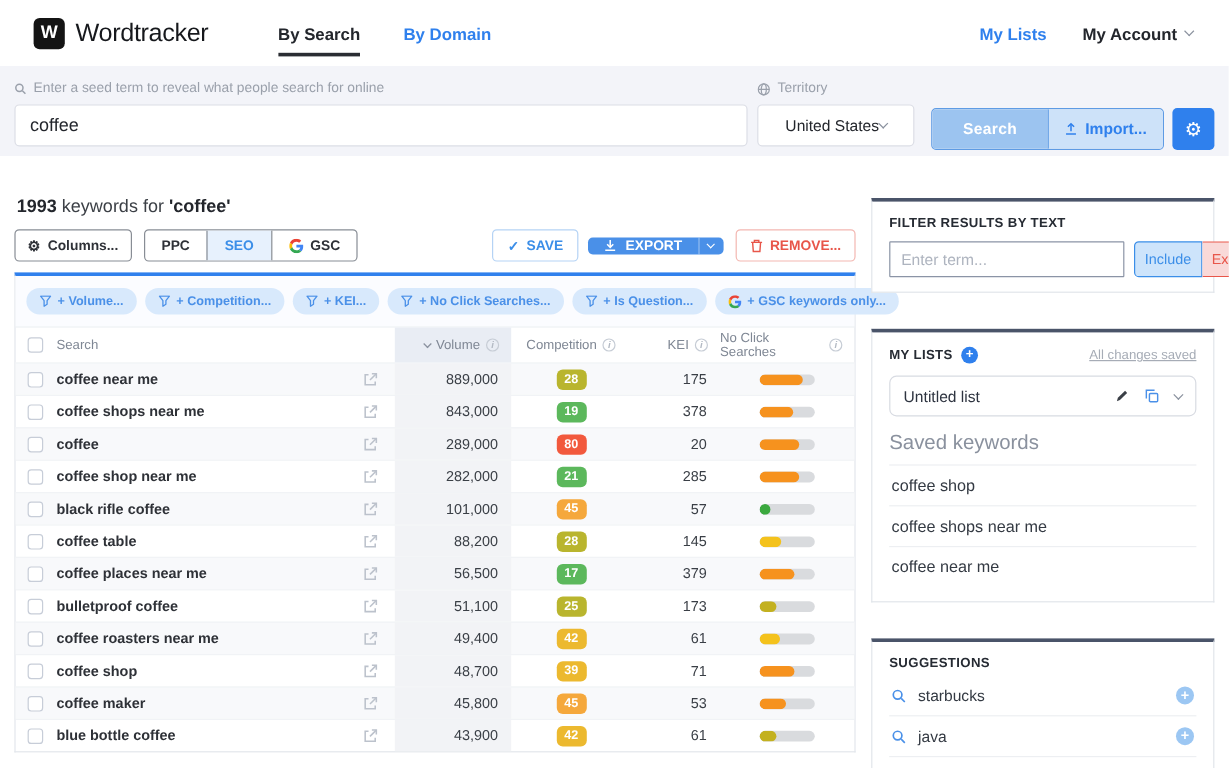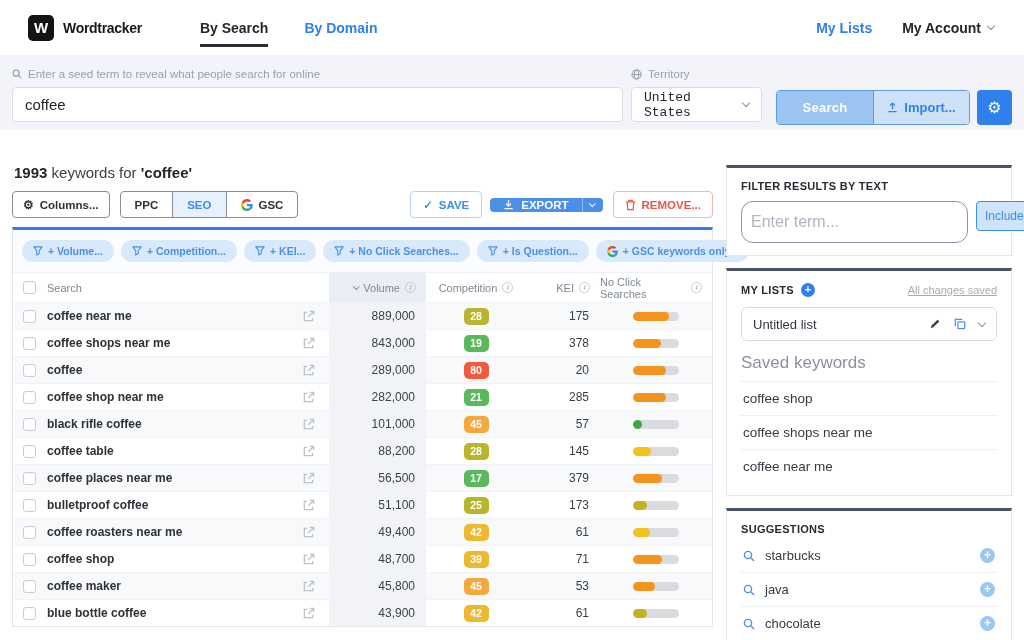--- a/index.html
+++ b/index.html
@@ -4,21 +4,21 @@
 <style>
   * { box-sizing: border-box; margin: 0; padding: 0; }
   html,body { width:1024px; height:640px; overflow:hidden; background:#fff;
     font-family:"Liberation Sans", sans-serif; color:#30343b; }
 
   
   .topnav { height:55px; display:flex; align-items:center; padding:0 30px 0 28px; background:#fff; }
   .brand { display:flex; align-items:center; gap:9px; }
   .logo-box { width:26px; height:26px; background:#141414; border-radius:5px; color:#fff;
     font-weight:800; font-size:15px; display:flex; align-items:center; justify-content:center; }
-  .brand-name { font-size:14px; font-weight:700; letter-spacing:-0.3px; color:#16181c; }
+  .brand-name { font-size:21px; font-weight:400; letter-spacing:-0.3px; color:#16181c; }
   .nav-tabs { display:flex; gap:36px; margin-left:58px; height:55px; align-items:center; }
   .nav-tab { font-size:14px; font-weight:700; cursor:pointer; position:relative; height:55px;
     display:flex; align-items:center; }
   .nav-tab.active { color:#23262c; }
   .nav-tab.active::after { content:""; position:absolute; left:0; right:0; bottom:8px; height:3px; background:#2a2d33; }
   .nav-tab.link { color:#2f80ed;text-align:right; }
   .nav-right { margin-left:auto; display:flex; align-items:center; gap:30px; }
   .nav-link { color:#2f80ed; font-size:14px; font-weight:700; cursor:pointer; }
   .nav-account { color:#23262c; font-size:14px; font-weight:700; display:flex; align-items:center; gap:7px; cursor:pointer; }
   .chev { width:6px; height:6px; border-right:1.6px solid #8a919e; border-bottom:1.6px solid #8a919e;
@@ -27,21 +27,21 @@
   .chev.small { width:4.5px; height:4.5px; }
 
   
   .searchbar { height:75px; background:#f3f4f9; display:flex; padding:10px 12px 0; gap:8px; }
   .lbl { display:flex; align-items:center; gap:6px; font-size:11.5px; color:#9aa0ab; height:18px; margin-bottom:4px; }
   .col.seed { flex:1; }
   .seed-input { width:100%; height:35px; border:1px solid #dcdee6; border-radius:4px; background:#fff;
     font-family:inherit; font-size:15px; color:#23262c; padding:0 12px; outline:none; }
   .col.territory { width:131px; }
   .select { height:35px; border:1px solid #dcdee6; border-radius:4px; background:#fff; display:flex;
-    align-items:center; justify-content:center; padding:0 12px; font-size:13px; color:#23262c; cursor:pointer;font-family:Liberation Mono, monospace; }
+    align-items:center; justify-content:center; padding:0 12px; font-size:13px; color:#23262c; cursor:pointer; }
   .actions { display:flex; align-items:flex-end; gap:7px; margin-left:6px; padding-bottom:5px; }
   .btn-group { display:flex; height:35px; border-radius:4px; overflow:hidden; border:1px solid #5e9be4; }
   .btn-search { width:96px; background:#9cc4f0; color:#fff; border:none; font-family:inherit;
     font-size:13px; font-weight:700; letter-spacing:.3px; cursor:pointer; }
   .btn-import { width:96px; background:#cde2f9; color:#2f80ed; border:none; border-left:1px solid #5e9be4;
     font-family:inherit; font-size:13px; font-weight:700; display:flex; align-items:center; justify-content:center; gap:6px; cursor:pointer; }
   .btn-gear { width:35px; height:35px; background:#2f80ed; border:none; border-radius:4px; color:#fff;
     font-size:16px; cursor:pointer; display:flex; align-items:center; justify-content:center; }
 
   
@@ -93,25 +93,25 @@
   .cell.vol { background:#f2f3f6; justify-content:flex-end; padding-right:11px; color:#3a3f46; }
   .cell.comp { justify-content:center; }
   .badge { min-width:25px; padding:2.5px 3px; border-radius:5px; color:#fff; font-size:10.5px; font-weight:700; text-align:center; }
   .cell.kei { justify-content:flex-end; padding-right:11px; color:#3a3f46; }
   .cell.ncs { justify-content:center; }
   .track { width:46px; height:9px; border-radius:5px; background:#d9dbde; position:relative; overflow:hidden; display:block; }
   .fill { position:absolute; left:0; top:0; height:9px; border-radius:5px; min-width:9px; }
 
   
   .sidebar { width:286px; padding-top:1px; }
-  .panel { background:#fff; border:1px solid #e2e5ea; border-top:3px solid #4a5469; margin-bottom:12px; padding:12px 14px; }
+  .panel { background:#fff; border:1px solid #e2e5ea; border-top:3px solid #4a5469; margin-bottom:30px; padding:12px 14px; }
   .panel-title { font-size:11px; font-weight:800; color:#262b33; letter-spacing:.3px; }
   .filter-row { display:flex; margin-top:9px; }
-  .filter-input { flex:1; height:42px; border:1px solid #8b94a6; border-radius:12px; font-family:inherit;
-    font-size:16px; color:#23262c; padding:0 9px; outline:none; margin-right:8px; }
+  .filter-input { flex:1; height:30px; border:1px solid #8b94a6; border-radius:1px; font-family:inherit;
+    font-size:13px; color:#23262c; padding:0 9px; outline:none; margin-right:8px; }
   .filter-input::placeholder { color:#aeb4bf; }
   .inc { height:30px; padding:0 8px; background:#cde4fb; color:#3b8ee8; border:1px solid #3b8ee8;
     border-radius:4px 0 0 4px; font-family:inherit; font-size:12px; cursor:pointer; }
   .exc { height:30px; padding:0 8px; background:#f9d9d8; color:#e8564a; border:1px solid #e8564a;
     border-left:none; border-radius:0 4px 4px 0; font-family:inherit; font-size:12px; cursor:pointer; }
   .lists-head { display:flex; align-items:center; }
   .plus-solid { width:14px; height:14px; border-radius:50%; background:#2f80ed; color:#fff; font-size:11px;
     font-weight:700; line-height:13px; text-align:center; margin-left:7px; cursor:pointer; flex:none; }
   .saved-status { margin-left:auto; font-size:11px; color:#a6acb6; text-decoration:underline; cursor:pointer; }
   .list-select { margin-top:10px; height:34px; border:1px solid #d8dbe2; border-radius:6px; display:flex;

